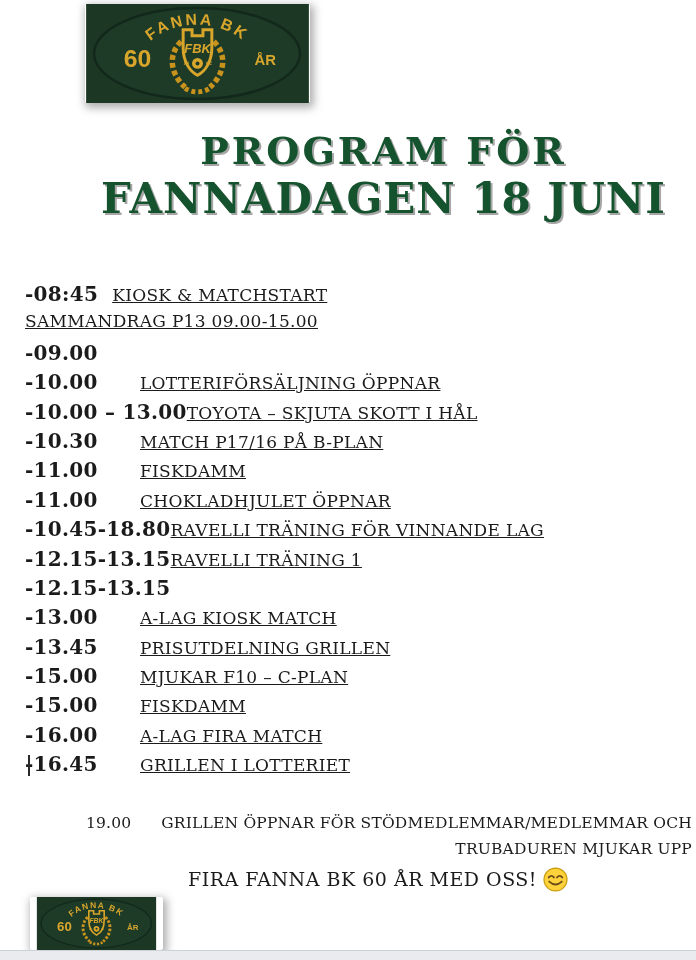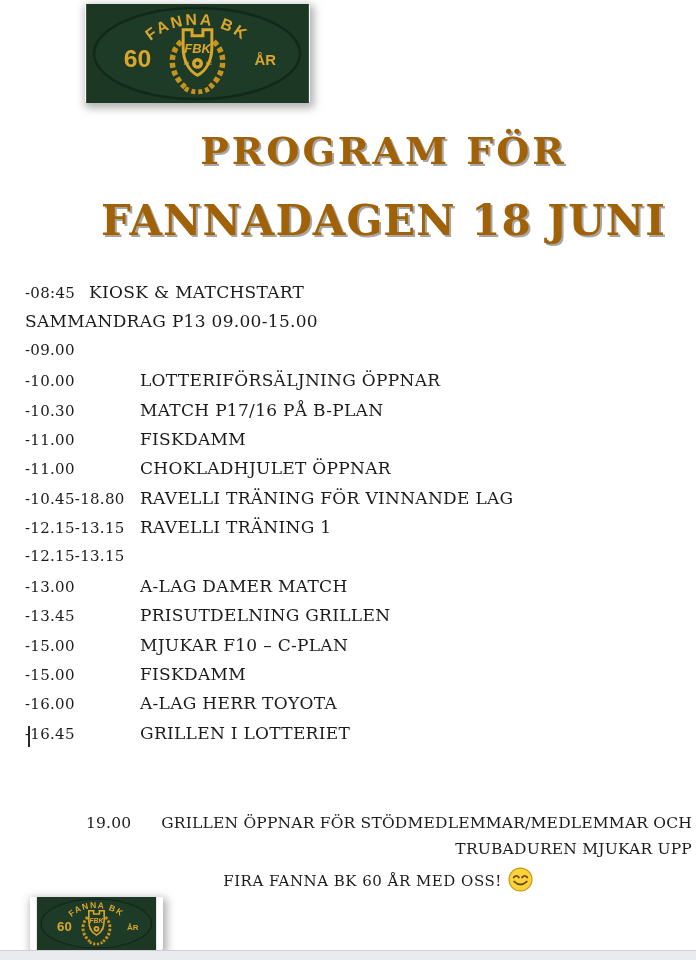--- a/index.html
+++ b/index.html
@@ -9,48 +9,48 @@
     font-family:"DejaVu Serif", serif;color:#1b1b1b;
   }
 
   
   .logo{position:absolute;box-shadow:2px 3px 9px 2px rgba(110,110,110,0.55);border-radius:2px;}
   .logo svg{display:block;width:100%;height:100%;}
   .logo-top{left:85px;top:4px;width:225px;height:99px;}
   .logo-bottom{left:30px;top:897px;width:133px;height:53px;}
 
   
-  .title{position:absolute;left:75px;right:4px;top:128px;text-align:center;color:#a16207;}
+  .title{position:absolute;left:75px;right:4px;top:128px;text-align:center;color:#14532d;}
   .title .line1{
     font-size:38px;font-weight:bold;letter-spacing:3px;line-height:46px;
     text-shadow:2px 2px 0 rgba(0,0,0,0.35);
   }
   .title .line2{
-    font-size:42px;font-weight:bold;letter-spacing:1px;line-height:50px;margin-top:22px;
+    font-size:42px;font-weight:bold;letter-spacing:1px;line-height:50px;
     text-shadow:2px 2px 0 rgba(0,0,0,0.35);
   }
 
   
   .schedule{position:absolute;left:25px;top:282px;right:8px;font-size:17px;letter-spacing:0.3px;}
   .schedule-row{display:flex;align-items:baseline;height:29.4px;position:relative;white-space:nowrap;}
-  .schedule-row .time{min-width:115px;font-size:15px;flex:0 0 auto;}
+  .schedule-row .time{min-width:115px;font-size:20px;flex:0 0 auto;font-weight:bold;}
   .schedule-row .time:empty{display:none;}
   .schedule-row:first-of-type .time{min-width:0;padding-right:14px;}
-  .schedule-row .event{flex:0 0 auto;}
+  .schedule-row .event{flex:0 0 auto;text-decoration:underline;}
   .schedule-row .caret{display:none;}
   .schedule-row:last-of-type .caret{
     display:block;position:absolute;left:3px;top:3px;width:1.5px;height:21px;background:#2a2a2a;
   }
 
   
   .evening{position:absolute;left:80px;top:810px;width:612px;font-size:15.5px;line-height:26px;letter-spacing:0.2px;text-align:right;}
   .evening .etime{padding-right:30px;}
 
   
-  .fira{position:absolute;left:70px;right:10px;top:867px;text-align:center;font-size:15px;letter-spacing:0.5px;}
+  .fira{position:absolute;left:70px;right:10px;top:867px;text-align:center;font-size:19px;letter-spacing:0.5px;}
   .fira .smiley{vertical-align:-6px;margin-left:6px;}
 
   
   .bottom-strip{position:absolute;left:0;right:0;bottom:0;height:9px;background:#e9ebee;border-top:1px solid #cdd1d6;}
 </style>
 </head>
 <body>
 
 <div class="page">
 
@@ -97,20 +97,24 @@
 
       <div class="schedule-row">
         <span class="time">-09.00</span>
       </div>
 
       <div class="schedule-row">
         <span class="time">-10.00</span>
         <span class="event">LOTTERIFÖRSÄLJNING ÖPPNAR</span>
       </div>
 
+      <div class="schedule-row">
+        <span class="time">-10.00 – 13.00</span>
+        <span class="event">TOYOTA – SKJUTA SKOTT I HÅL</span>
+      </div>
 
       <div class="schedule-row">
         <span class="time">-10.30</span>
         <span class="event">MATCH P17/16 PÅ B-PLAN</span>
       </div>
 
       <div class="schedule-row">
         <span class="time">-11.00</span>
         <span class="event">FISKDAMM</span>
       </div>
@@ -129,41 +133,41 @@
         <span class="time">-12.15-13.15</span>
         <span class="event">RAVELLI TRÄNING 1</span>
       </div>
 
       <div class="schedule-row">
         <span class="time">-12.15-13.15</span>
       </div>
 
       <div class="schedule-row">
         <span class="time">-13.00</span>
-        <span class="event">A-LAG DAMER MATCH</span>
+        <span class="event">A-LAG KIOSK MATCH</span>
       </div>
 
       <div class="schedule-row">
         <span class="time">-13.45</span>
         <span class="event">PRISUTDELNING GRILLEN</span>
       </div>
 
       <div class="schedule-row">
         <span class="time">-15.00</span>
         <span class="event">MJUKAR F10 – C-PLAN</span>
       </div>
 
       <div class="schedule-row">
         <span class="time">-15.00</span>
         <span class="event">FISKDAMM</span>
       </div>
 
       <div class="schedule-row">
         <span class="time">-16.00</span>
-        <span class="event">A-LAG HERR TOYOTA</span>
+        <span class="event">A-LAG FIRA MATCH</span>
       </div>
 
       <div class="schedule-row">
         <span class="caret"></span>
         <span class="time">-16.45</span>
         <span class="event">GRILLEN I LOTTERIET</span>
       </div>
     </div>
 
   <div class="evening"><span class="etime">19.00</span><span>GRILLEN ÖPPNAR FÖR  STÖDMEDLEMMAR/MEDLEMMAR OCH TRUBADUREN MJUKAR UPP</span></div>

